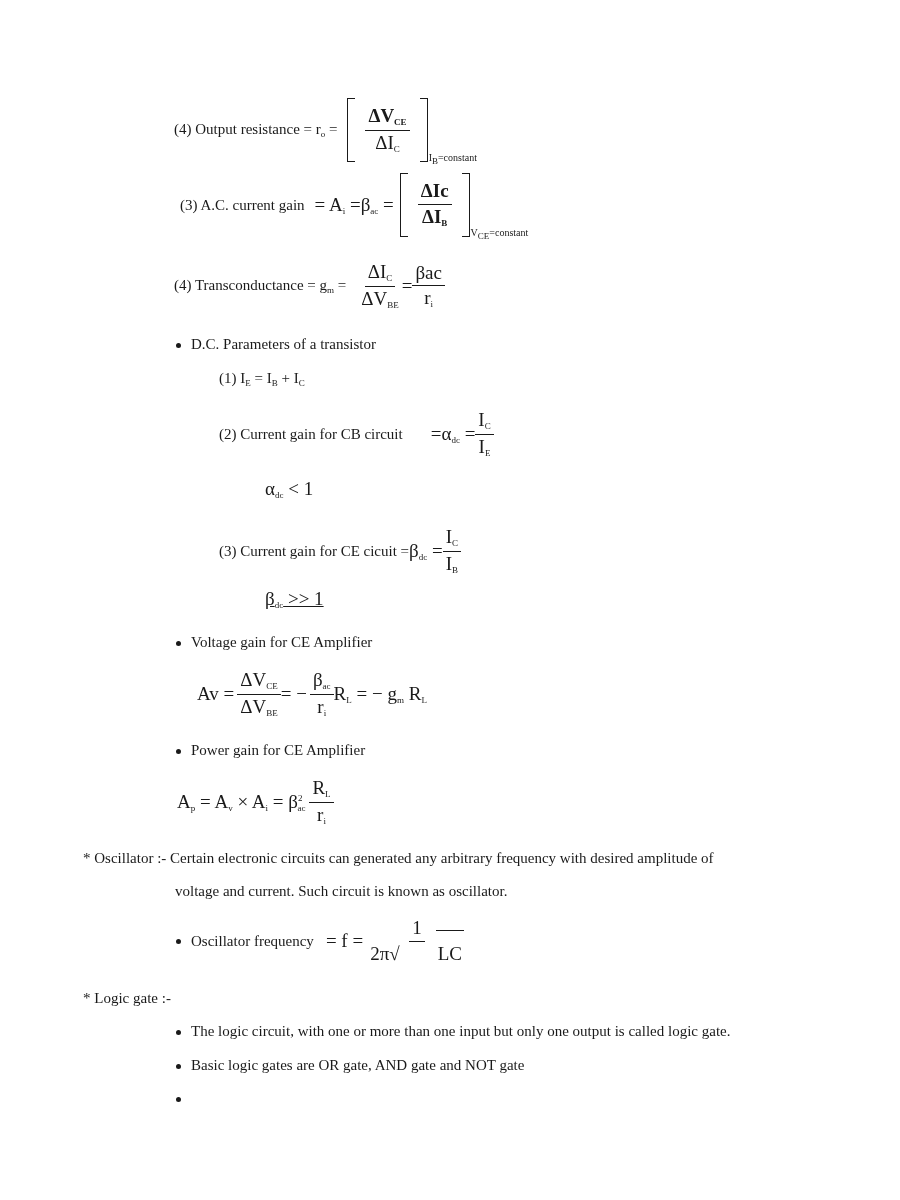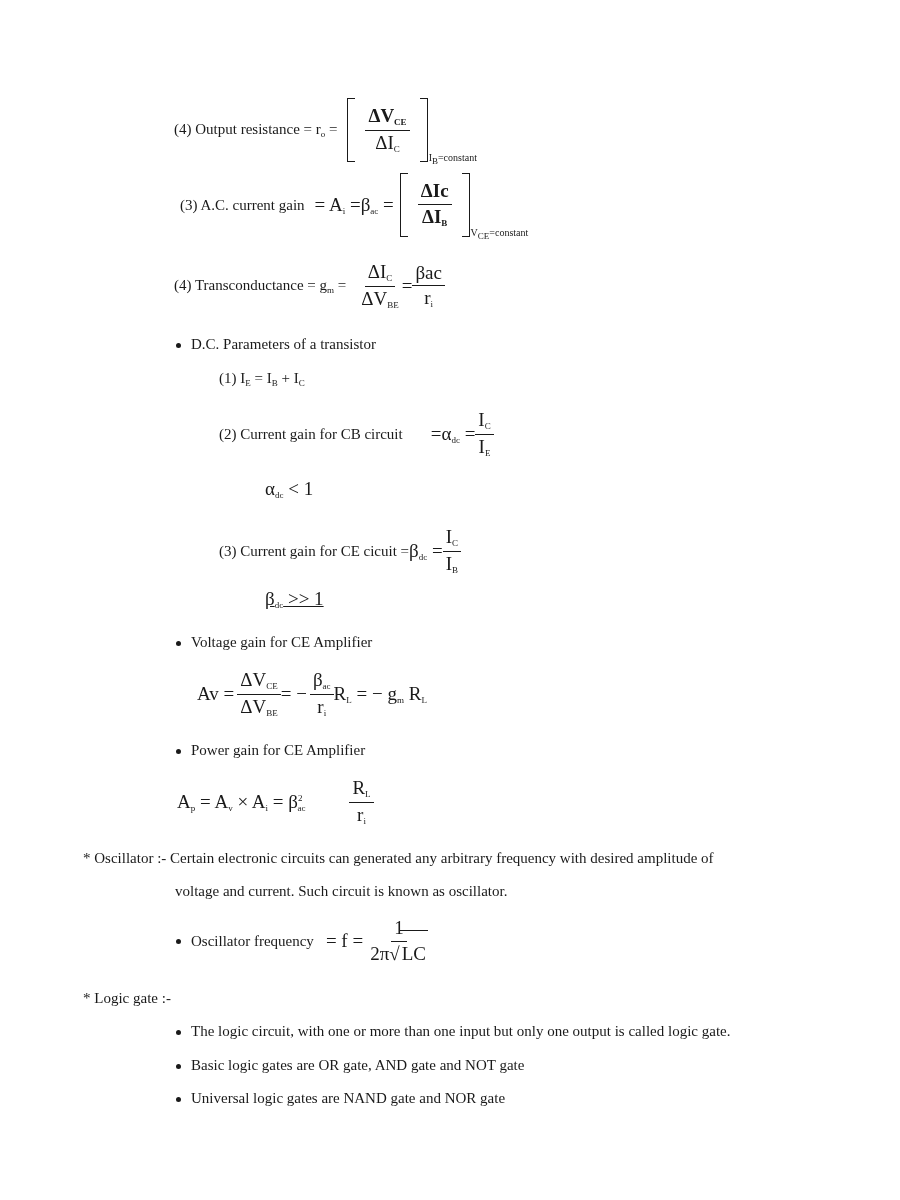--- a/index.html
+++ b/index.html
@@ -15,21 +15,21 @@
   .big { font-size: 19px; }
   .bracket { display: inline-flex; align-items: center; vertical-align: middle; }
   .brk-l, .brk-r { width: 7px; height: 62px; border: 1.4px solid #1a1a1a; }
   .brk-l { border-right: none; }
   .brk-r { border-left: none; }
   .brk-inner { padding: 0 10px; }
   sub { font-size: 9px; vertical-align: -3px; text-align: center; }
   sup { font-size: 9px; }
   .cond { font-size: 10px; align-self: flex-end; margin-bottom: -4px; margin-left: 1px; }
   .bullet { display: inline-block; width: 5px; height: 5px; background: #1a1a1a; border-radius: 50%; vertical-align: middle; margin-right: 10px; }
-  .sqrt { border-top: 1.4px solid #1a1a1a; padding: 12px 2px; }
+  .sqrt { border-top: 1.4px solid #1a1a1a; padding: 12px 2px; margin-left: 36px; }
   .bold { font-weight: bold; }
 </style>
 </head>
 <body>
 
 <div class="abs" style="left:174px; top:98px; display:flex; align-items:center;">
   <span><span>(4) Output resistance = r</span><sub>o</sub><span> =</span></span>
   <span class="bracket" style="margin-left:10px;">
     <span class="brk-l"></span>
     <span class="brk-inner frac big">
@@ -117,21 +117,21 @@
     <span class="num"><span>β</span><sub>ac</sub></span>
     <span class="den"><span>r</span><sub>i</sub></span>
   </span>
   <span><span> R</span><sub>L</sub><span> = − g</span><sub>m</sub><span> R</span><sub>L</sub></span>
 </div>
 
 <div class="abs" style="left:176px; top:742px;">
   <span class="bullet"></span><span>Power gain for CE Amplifier</span>
 </div>
 
-<div class="abs big" style="left:177px; top:778px; display:flex; align-items:center;gap:40px;">
+<div class="abs big" style="left:177px; top:778px; display:flex; align-items:center;">
   <span><span>A</span><sub>p</sub><span> = A</span><sub>v</sub><span> × A</span><sub>i</sub><span> = β</span><sup>2</sup><sub style="margin-left:-5px;">ac</sub></span>
   <span class="frac" style="margin-left:4px;">
     <span class="num"><span>R</span><sub>L</sub></span>
     <span class="den"><span>r</span><sub>i</sub></span>
   </span>
 </div>
 
 <div class="abs" style="left:83px; top:850px;">* Oscillator :- Certain electronic circuits can generated any arbitrary frequency with desired amplitude of</div>
 <div class="abs" style="left:175px; top:883px;">voltage and current. Such circuit is known as oscillator.</div>
 
@@ -147,14 +147,14 @@
 
 <div class="abs" style="left:83px; top:990px;">* Logic gate :-</div>
 
 <div class="abs" style="left:176px; top:1023px;">
   <span class="bullet"></span><span>The logic circuit, with one or more than one input but only one output is called logic gate.</span>
 </div>
 <div class="abs" style="left:176px; top:1057px;">
   <span class="bullet"></span><span>Basic logic gates are OR gate, AND gate and NOT gate</span>
 </div>
 <div class="abs" style="left:176px; top:1090px;">
-  <span class="bullet"></span><span>Universal logic gates are NAND gate and NOR gate</span>
+  <span class="bullet"></span>
 </div>
 
 </body></html>

